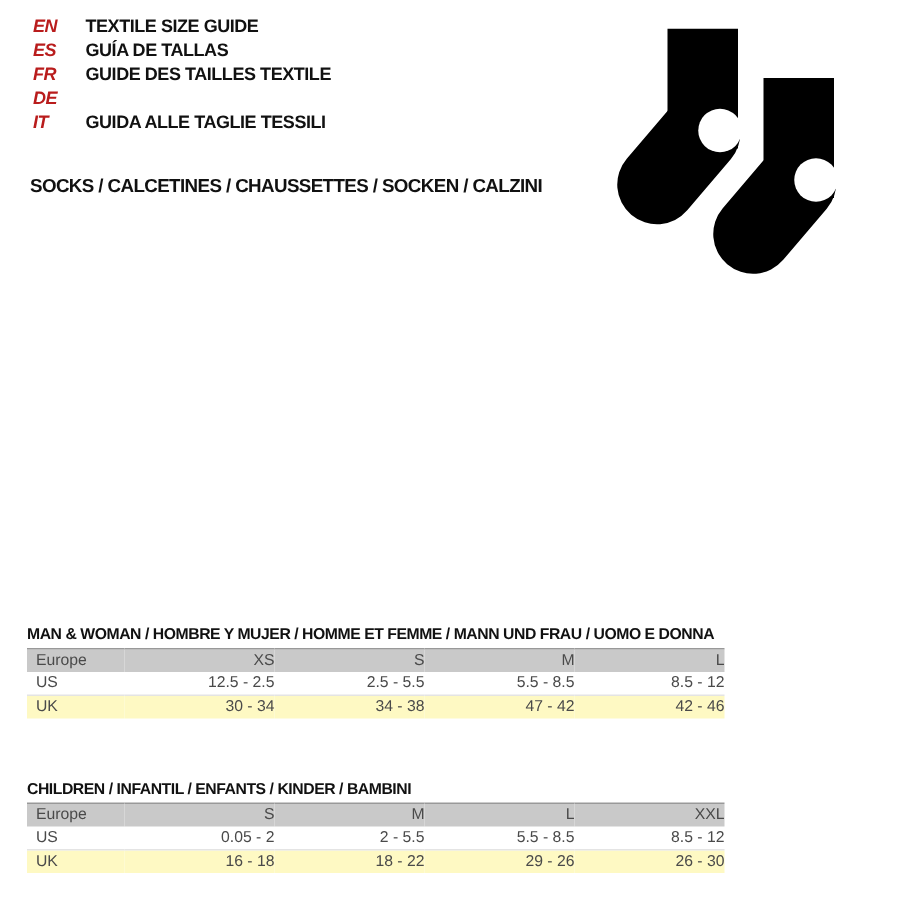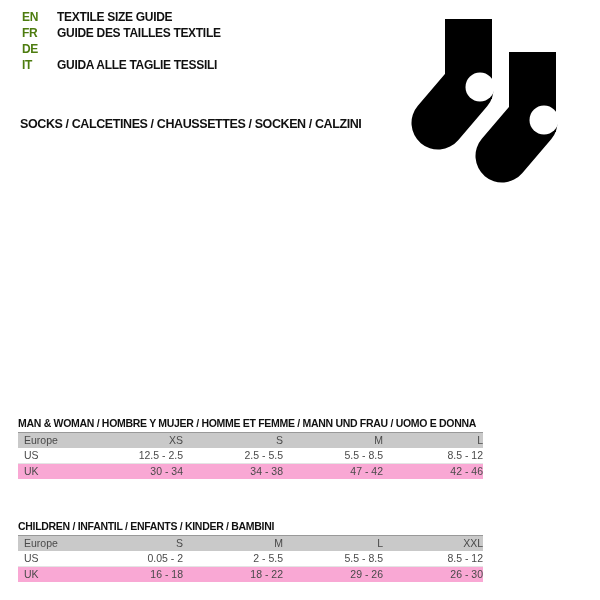--- a/index.html
+++ b/index.html
@@ -10,21 +10,21 @@
     position: relative;
     overflow: hidden;
     color: #111;
   }
 
   
   .lang-block { position: absolute; left: 22px; top: 9px; }
   .lang-row { display: flex; height: 16px; align-items: center; }
   .lang-code {
     width: 35px; font-size: 12px; font-weight: 700;
-    letter-spacing: -0.3px; color: #4d7c0f;
+    letter-spacing: -0.3px; color: #b91c1c; font-style: italic;
   }
   .lang-label {
     font-size: 12px; font-weight: 700;
     letter-spacing: -0.3px; color: #111; white-space: nowrap;
   }
   .category-line {
     position: absolute; left: 20px; top: 117px;
     font-size: 12.5px; font-weight: 700; letter-spacing: -0.4px;
     color: #111; white-space: nowrap;
   }
@@ -53,31 +53,35 @@
     font-weight: 400; line-height: 15px;
   }
   table.size-table th:first-child,
   table.size-table td:first-child { text-align: left; padding-left: 6px; }
   table.size-table thead tr {
     background: #c9c9c9;
     border-top: 1px solid #999999;
     margin-left: 13px;
   }
   table.size-table tbody tr.row-alt {
-    background: #f9a8d4;
+    background: #fef9c3;
     border-top: 1px solid #e4e4e4;
   }
 </style>
 </head>
 <body>
 
 <div class="lang-block">
   <div class="lang-row">
     <span class="lang-code">EN</span>
     <span class="lang-label">TEXTILE SIZE GUIDE</span>
+  </div>
+  <div class="lang-row">
+    <span class="lang-code">ES</span>
+    <span class="lang-label">GUÍA DE TALLAS</span>
   </div>
   <div class="lang-row">
     <span class="lang-code">FR</span>
     <span class="lang-label">GUIDE DES TAILLES TEXTILE</span>
   </div>
   <div class="lang-row">
     <span class="lang-code">DE</span>
   </div>
   <div class="lang-row">
     <span class="lang-code">IT</span>

